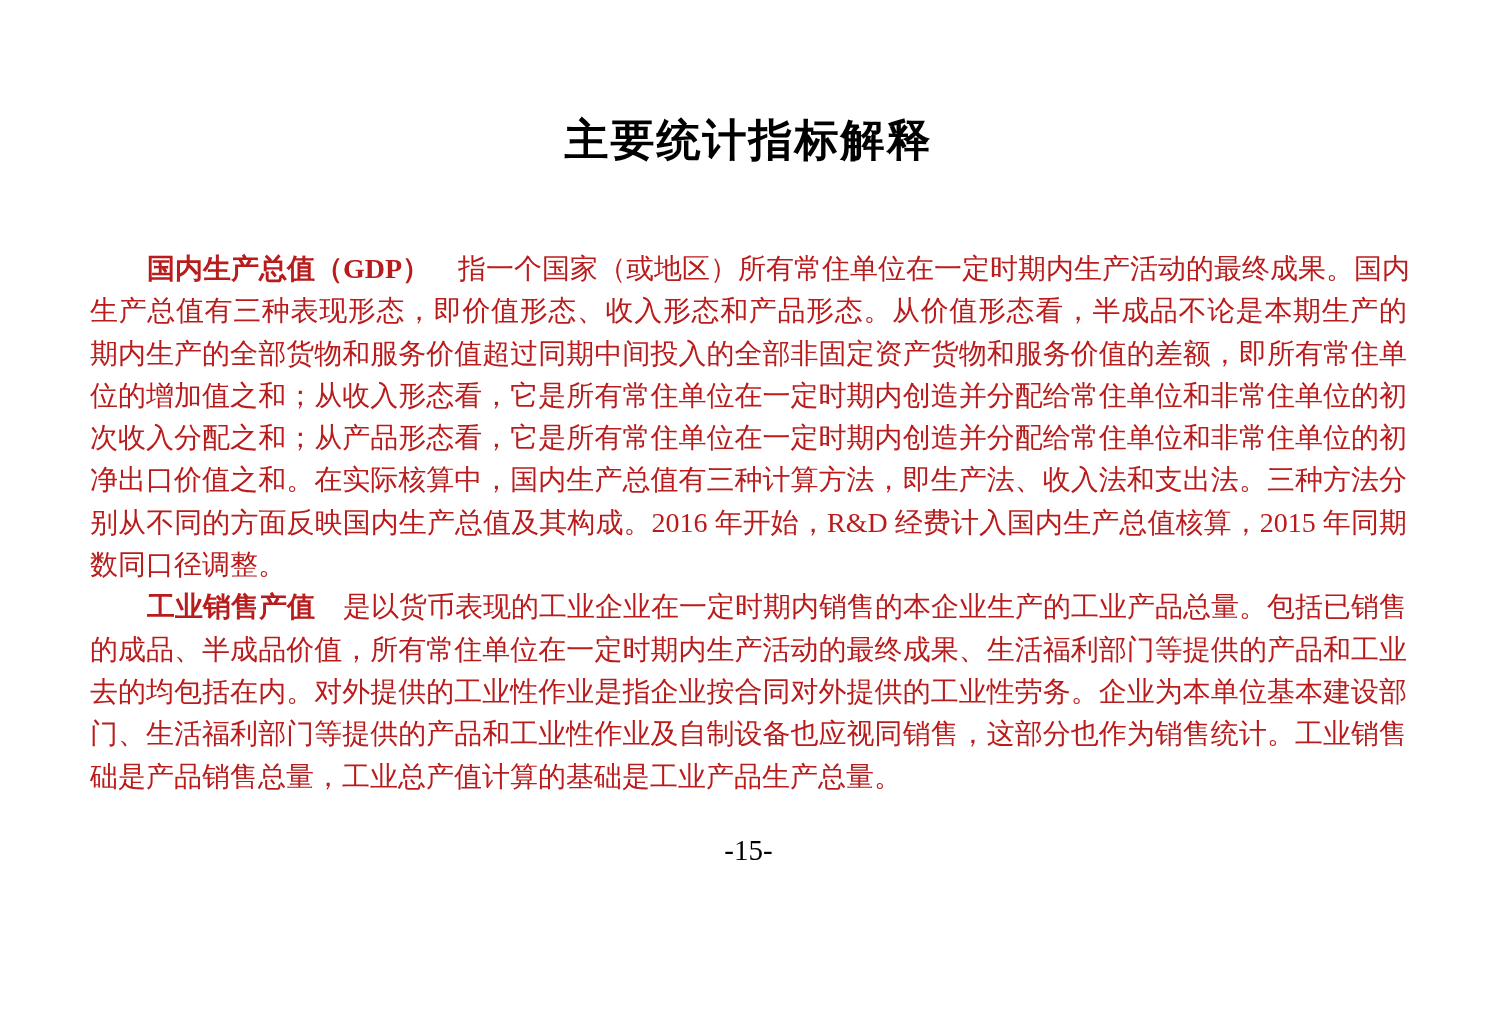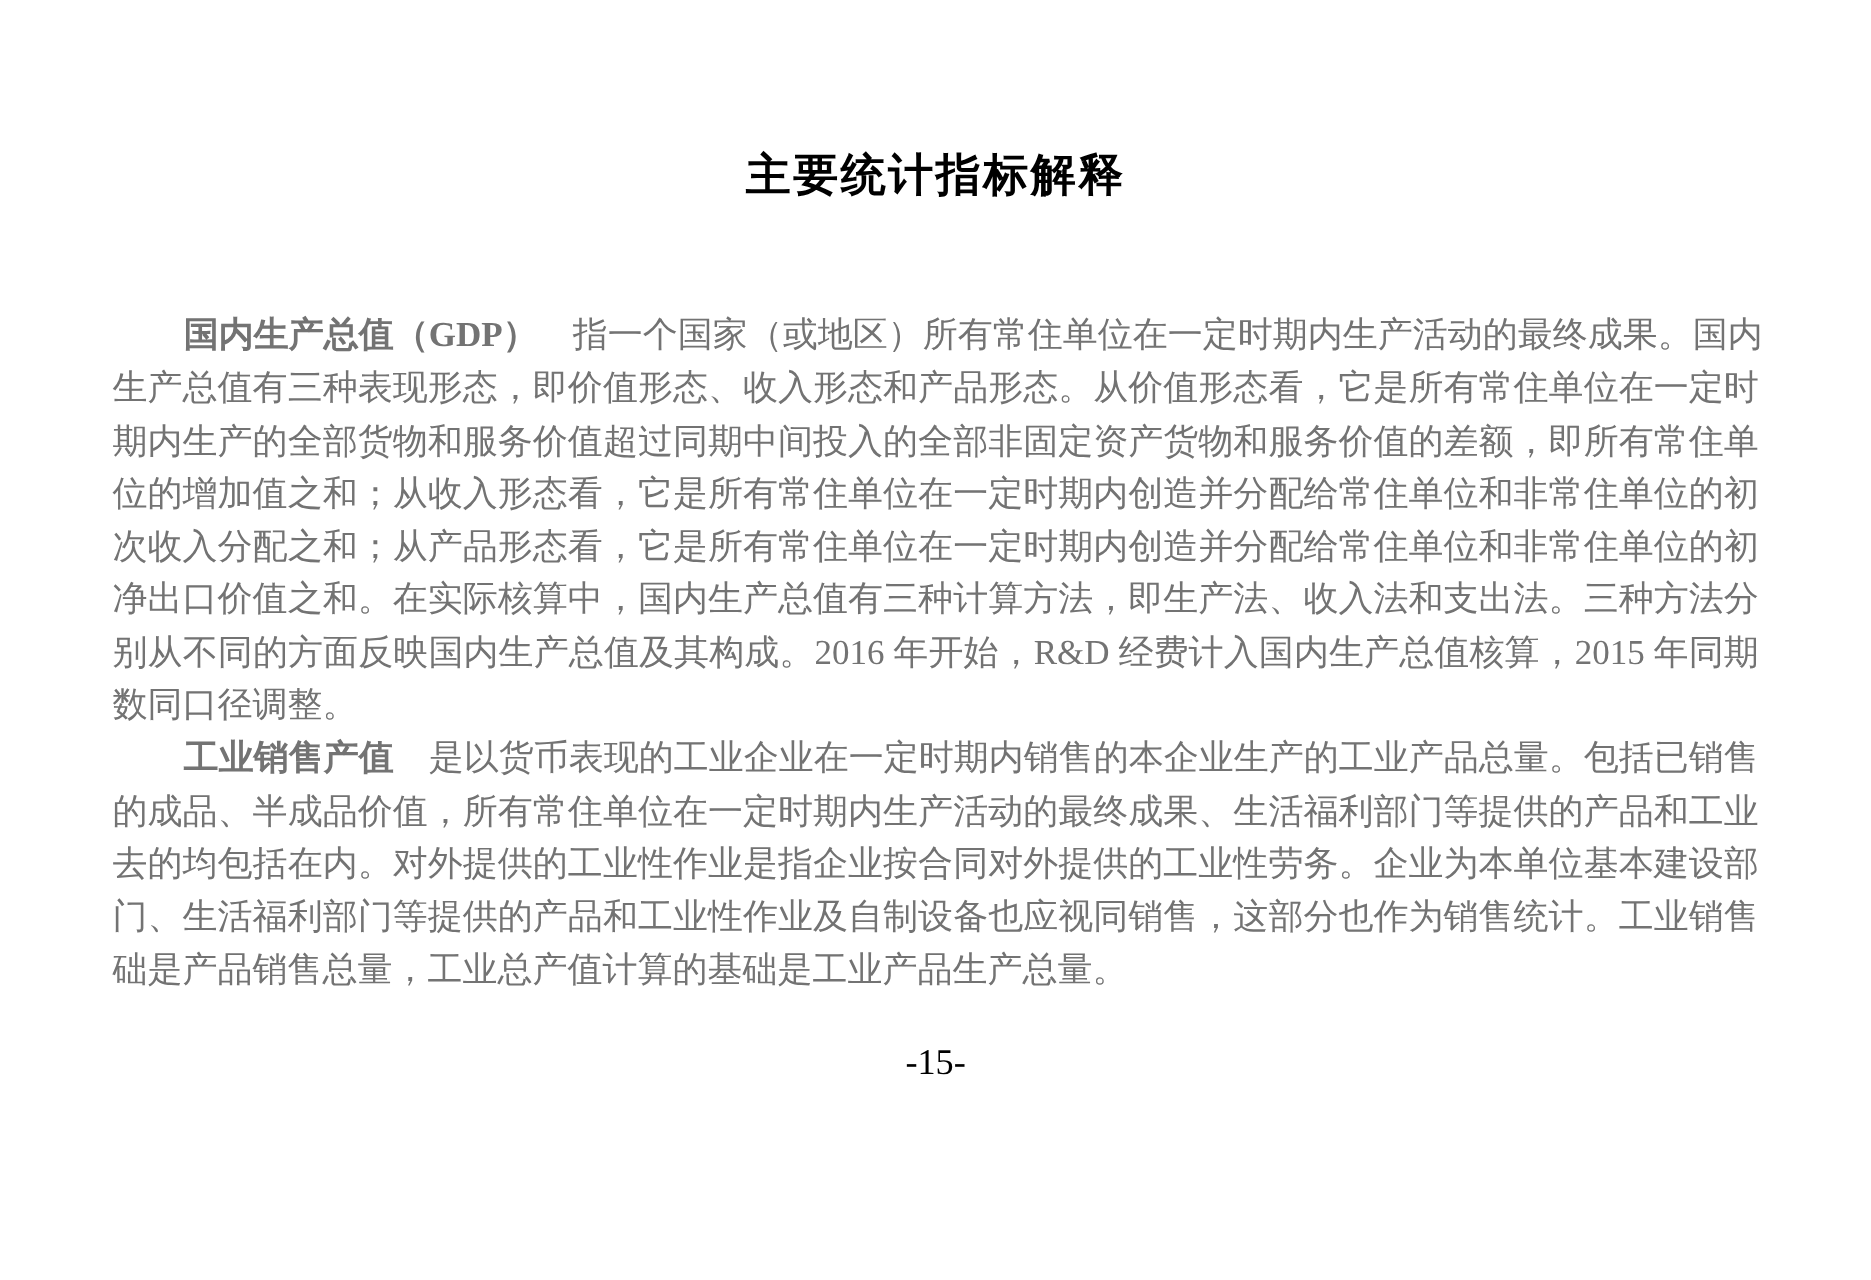--- a/index.html
+++ b/index.html
@@ -14,30 +14,30 @@
     background: #ffffff;
     overflow: hidden;
     color: #000000;
     font-family: "Liberation Serif", "DejaVu Serif", serif;
   }
   .title {
     margin: 116px 0 0 0;
     text-align: center;
     font-family: "Liberation Sans", "DejaVu Sans", sans-serif;
     font-weight: 600;
-    font-size: 36px;
+    font-size: 44px;
     line-height: 48px;
     letter-spacing: 2px;
     color: #000000;
   }
   .body-text {
     margin: 84px 90px 0 90px;
     font-size: 28px;
     line-height: 42.3px;
-    color: #737373;
+    color: #b91c1c;
   }
   .line {
     text-align: justify;
     text-align-last: justify;
     text-justify: inter-character;
     white-space: nowrap;
   }
   .line-first {
     text-indent: 57px;
   }
@@ -59,21 +59,21 @@
 <body>
 
 <div class="page">
 
   <h1 class="title">主要统计指标解释</h1>
 
   <div class="body-text">
 
     <div class="para">
       <div class="line line-first"><span class="term">国内生产总值（GDP）</span><span>　指一个国家（或地区）所有常住单位在一定时期内生产活动的最终成果。国内</span></div>
-      <div class="line">生产总值有三种表现形态，即价值形态、收入形态和产品形态。从价值形态看，它是所有常住单位在一定时</div>
+      <div class="line">生产总值有三种表现形态，即价值形态、收入形态和产品形态。从价值形态看，半成品不论是本期生产的</div>
       <div class="line">期内生产的全部货物和服务价值超过同期中间投入的全部非固定资产货物和服务价值的差额，即所有常住单</div>
       <div class="line">位的增加值之和；从收入形态看，它是所有常住单位在一定时期内创造并分配给常住单位和非常住单位的初</div>
       <div class="line">次收入分配之和；从产品形态看，它是所有常住单位在一定时期内创造并分配给常住单位和非常住单位的初</div>
       <div class="line">净出口价值之和。在实际核算中，国内生产总值有三种计算方法，即生产法、收入法和支出法。三种方法分</div>
       <div class="line">别从不同的方面反映国内生产总值及其构成。2016 年开始，R&amp;D 经费计入国内生产总值核算，2015 年同期</div>
       <div class="line line-last">数同口径调整。</div>
     </div>
 
     <div class="para">
       <div class="line line-first"><span class="term">工业销售产值</span><span>　是以货币表现的工业企业在一定时期内销售的本企业生产的工业产品总量。包括已销售</span></div>

